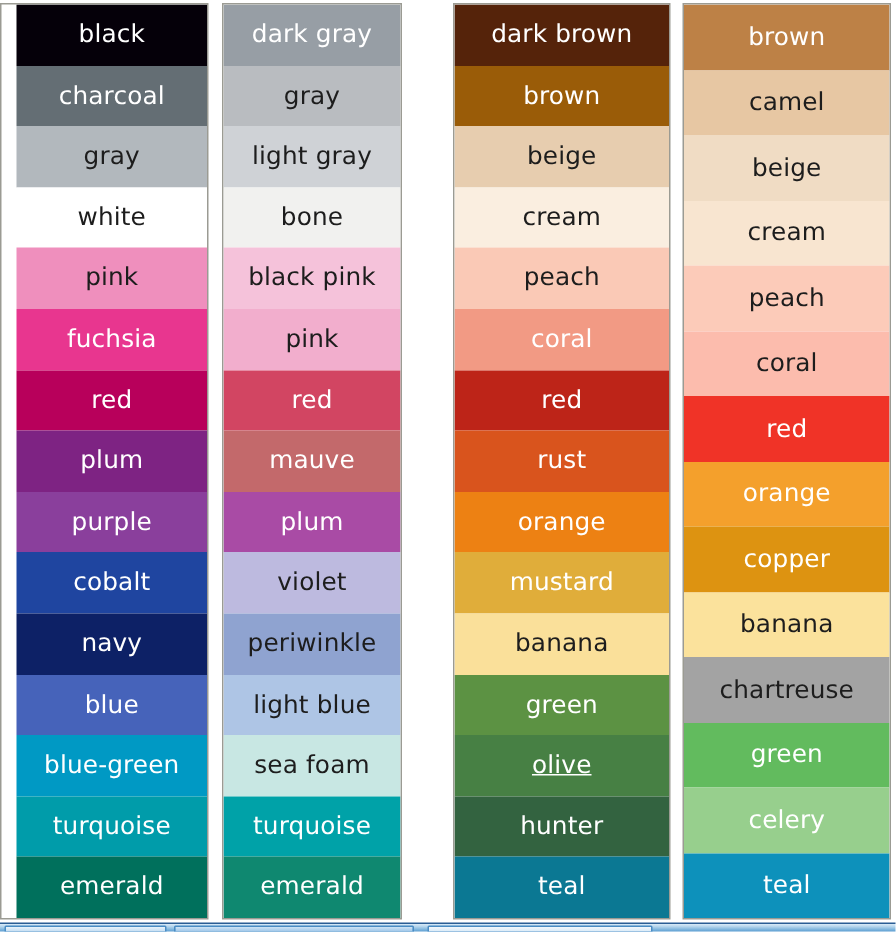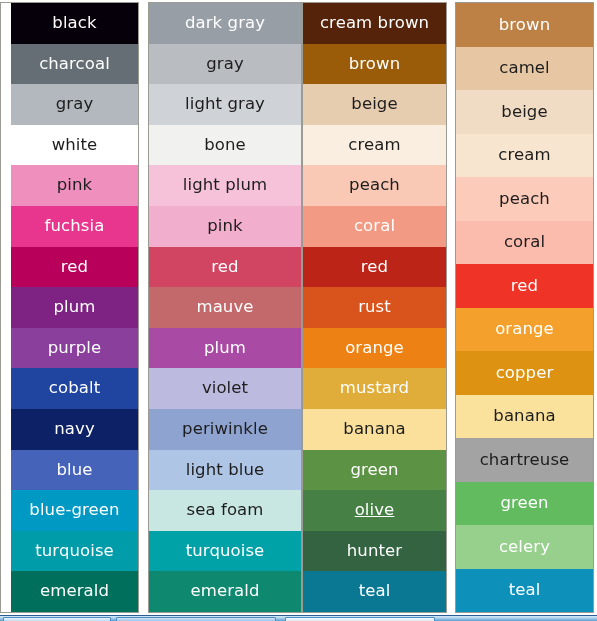--- a/index.html
+++ b/index.html
@@ -28,21 +28,21 @@
     top: 2px;
     height: 611px;
     display: flex;
     flex-direction: column;
     border: 1px solid #9b9b93;
     box-sizing: border-box;
     overflow: hidden;
   }
 
   .col-0 { left: 0px;   width: 139px; padding-left: 10px; }
-  .col-1 { left: 148px; width: 154px; }
+  .col-1 { left: 148px; width: 120px; }
   .col-2 { left: 302px; width: 145px; }
   .col-3 { left: 455px; width: 139px; }
 
   .swatch {
     flex: 1 1 0;
     display: flex;
     align-items: center;
     justify-content: center;
     font-size: 16.5px;
     letter-spacing: 0.1px;
@@ -138,21 +138,21 @@
       <div class="swatch dark-label" style="background-color: rgb(185, 188, 192);">
         <span>gray</span>
       </div>
       <div class="swatch dark-label" style="background-color: rgb(207, 210, 214);">
         <span>light gray</span>
       </div>
       <div class="swatch dark-label" style="background-color: rgb(241, 241, 239);">
         <span>bone</span>
       </div>
       <div class="swatch dark-label" style="background-color: rgb(245, 194, 218);">
-        <span>light plum</span>
+        <span>black pink</span>
       </div>
       <div class="swatch dark-label" style="background-color: rgb(242, 174, 205);">
         <span>pink</span>
       </div>
       <div class="swatch light-label" style="background-color: rgb(210, 69, 98);">
         <span>red</span>
       </div>
       <div class="swatch light-label" style="background-color: rgb(195, 105, 107);">
         <span>mauve</span>
       </div>
@@ -173,21 +173,21 @@
       </div>
       <div class="swatch light-label" style="background-color: rgb(0, 162, 168);">
         <span>turquoise</span>
       </div>
       <div class="swatch light-label" style="background-color: rgb(15, 136, 112);">
         <span>emerald</span>
       </div>
     </div>
   <div class="palette-column col-2">
       <div class="swatch light-label" style="background-color: rgb(85, 35, 10);">
-        <span>cream brown</span>
+        <span>dark brown</span>
       </div>
       <div class="swatch light-label" style="background-color: rgb(154, 92, 8);">
         <span>brown</span>
       </div>
       <div class="swatch dark-label" style="background-color: rgb(231, 205, 175);">
         <span>beige</span>
       </div>
       <div class="swatch dark-label" style="background-color: rgb(250, 238, 224);">
         <span>cream</span>
       </div>

